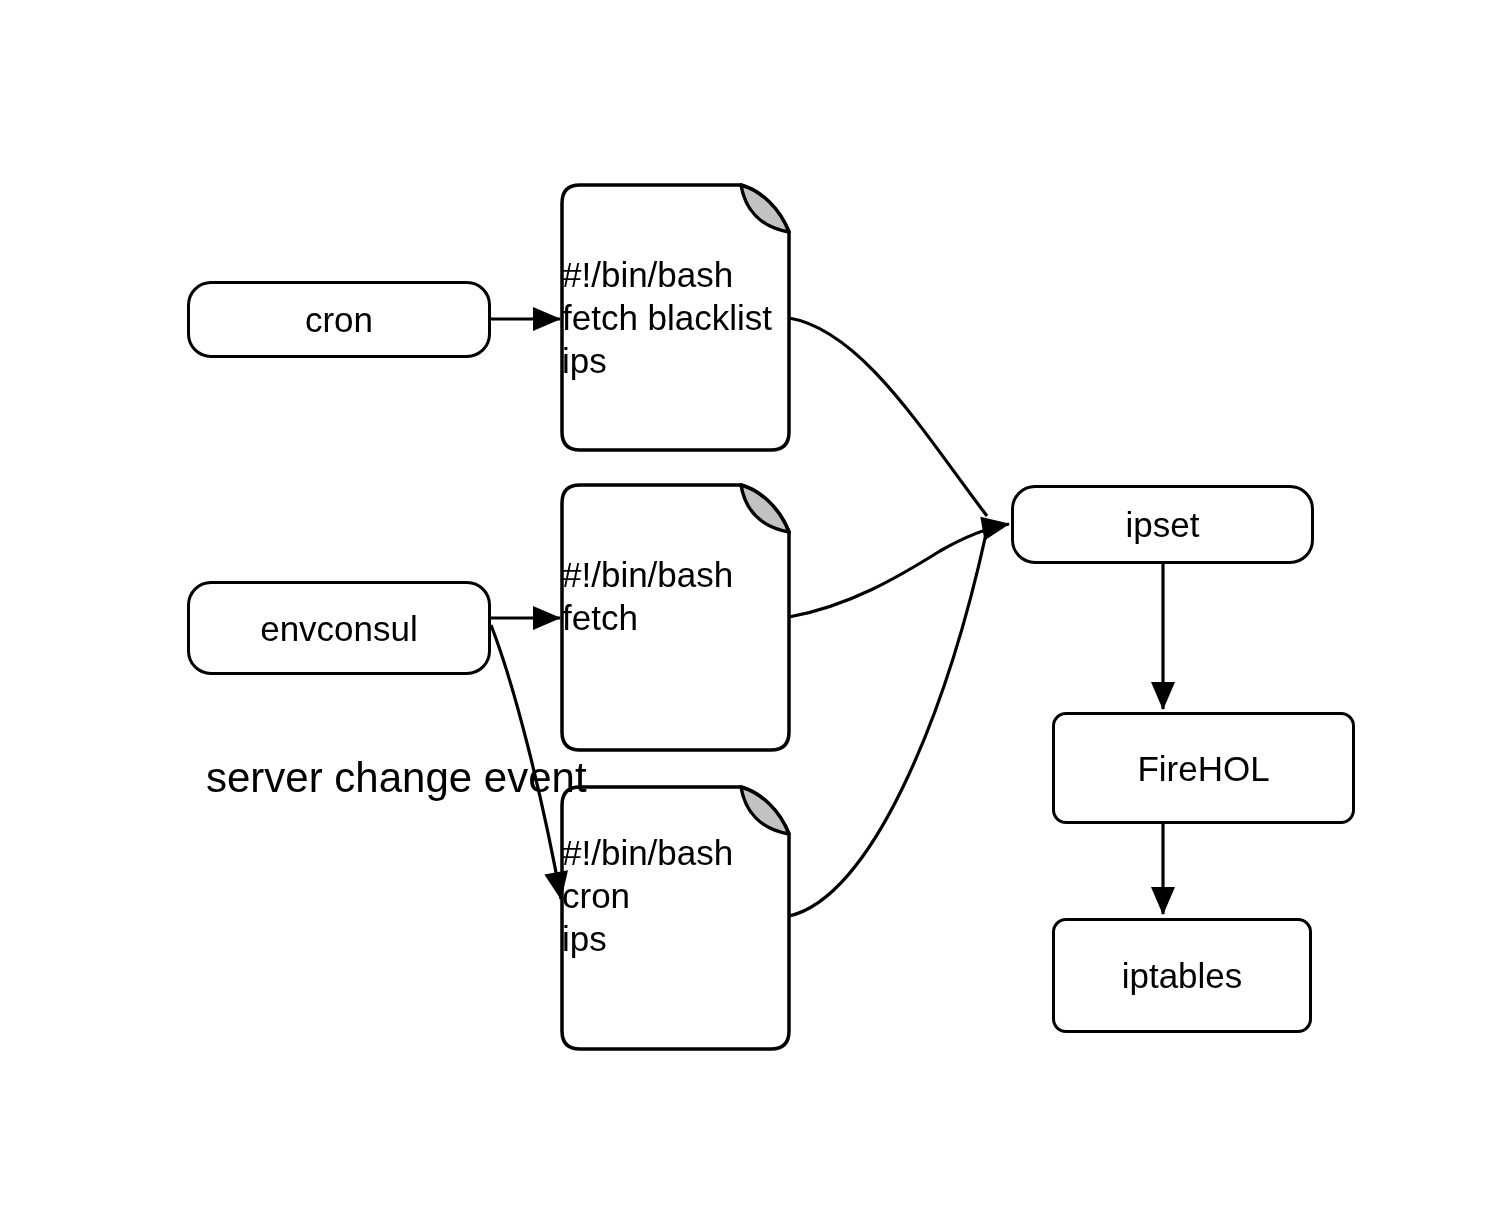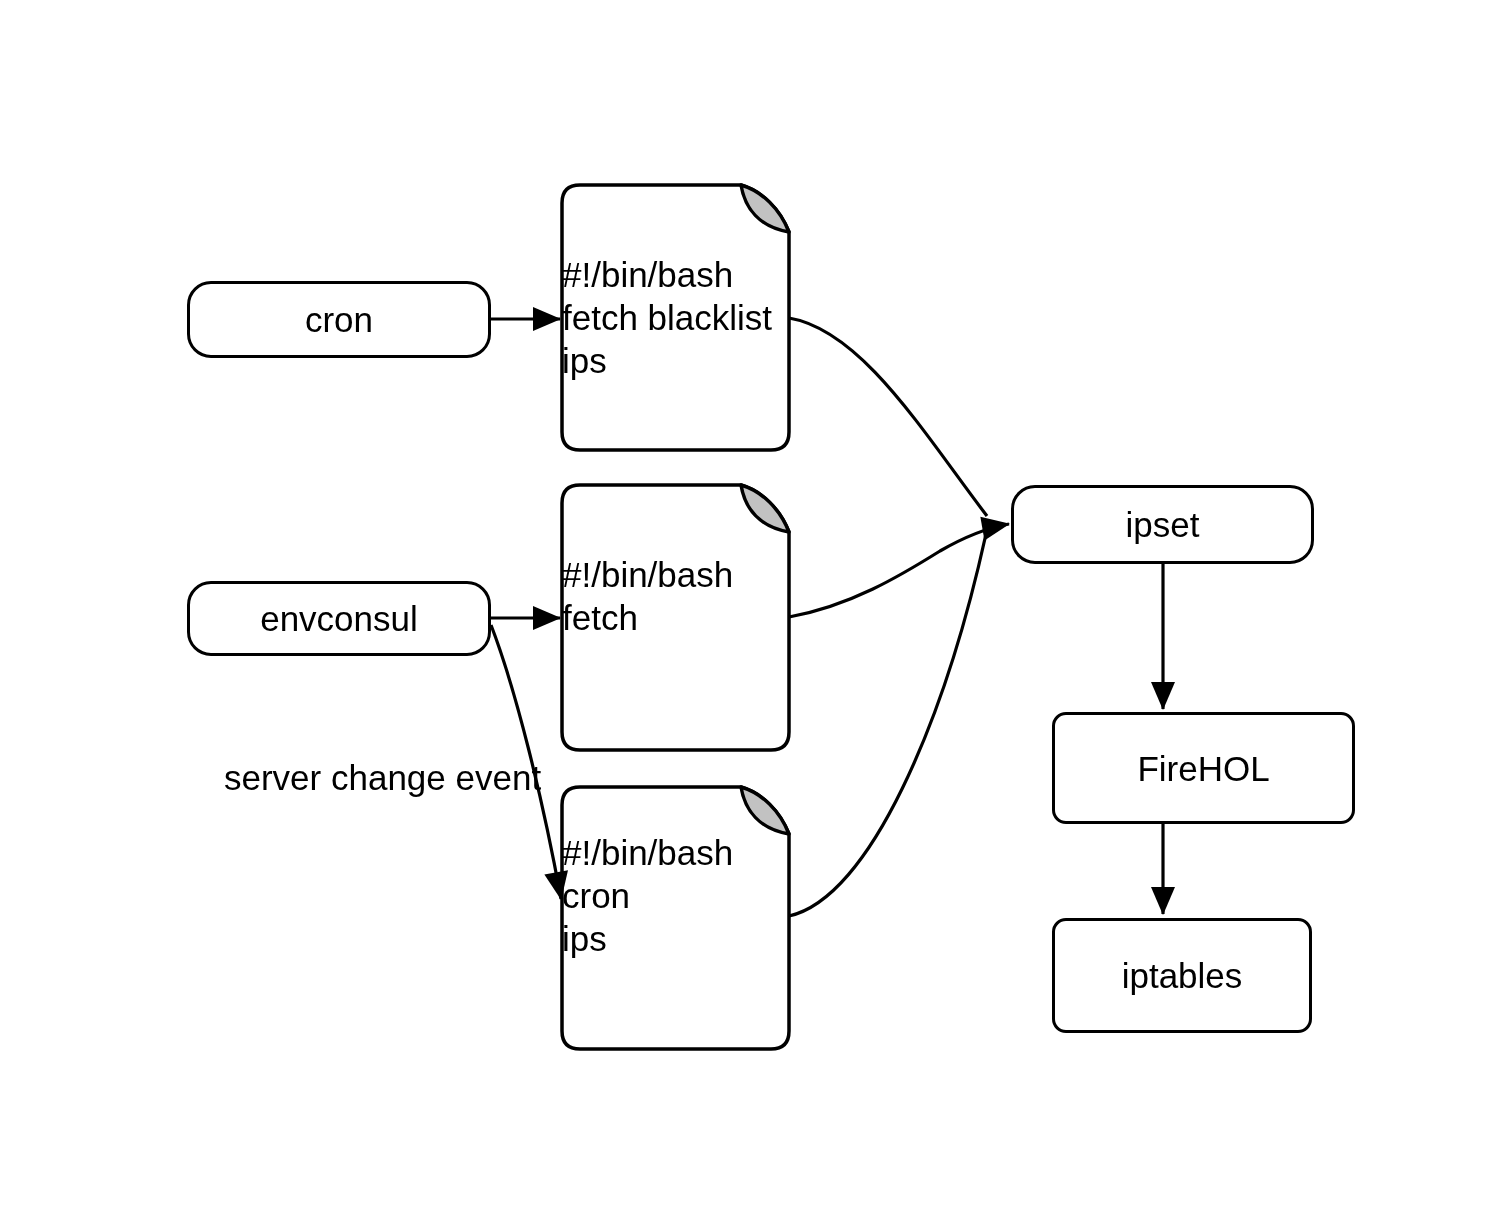--- a/index.html
+++ b/index.html
@@ -25,40 +25,40 @@
     display: flex;
     align-items: center;
     justify-content: center;
     font-size: 35px;
     line-height: 1;
     white-space: nowrap;
   }
   .pill { border-radius: 24px; }
   .proc { border-radius: 14px; margin-left: 41px; }
   #node-cron      { left: 187px;  top: 281px; width: 304px; height: 77px;  }
-  #node-envconsul { left: 187px;  top: 581px; width: 304px; height: 75px;  }
+  #node-envconsul { left: 187px;  top: 581px; width: 304px; height: 94px;  }
   #node-ipset     { left: 1011px; top: 485px; width: 303px; height: 79px;  }
   #node-firehol   { left: 1011px; top: 712px; width: 303px; height: 112px; }
   #node-iptables  { left: 1011px; top: 918px; width: 260px; height: 115px; }
   .doc-text {
     position: absolute;
     left: 562px;
     width: 215px;
     font-size: 35px;
     line-height: 43px;
   }
   .doc-text div { white-space: nowrap; }
   #doc-text-blacklist  { top: 253px; }
   #doc-text-whitelist  { top: 553px; }
   #doc-text-datacenter { top: 831px; }
   .edge-label {
     position: absolute;
-    left: 224px;
+    left: 206px;
     top: 760px;
-    font-size: 35px;
+    font-size: 42px;
     line-height: 36px;
     white-space: nowrap;
   }
 </style>
 </head>
 <body>
 
 <div class="canvas">
 
   <svg class="layer" viewBox="0 0 1500 1230" xmlns="http://www.w3.org/2000/svg">

